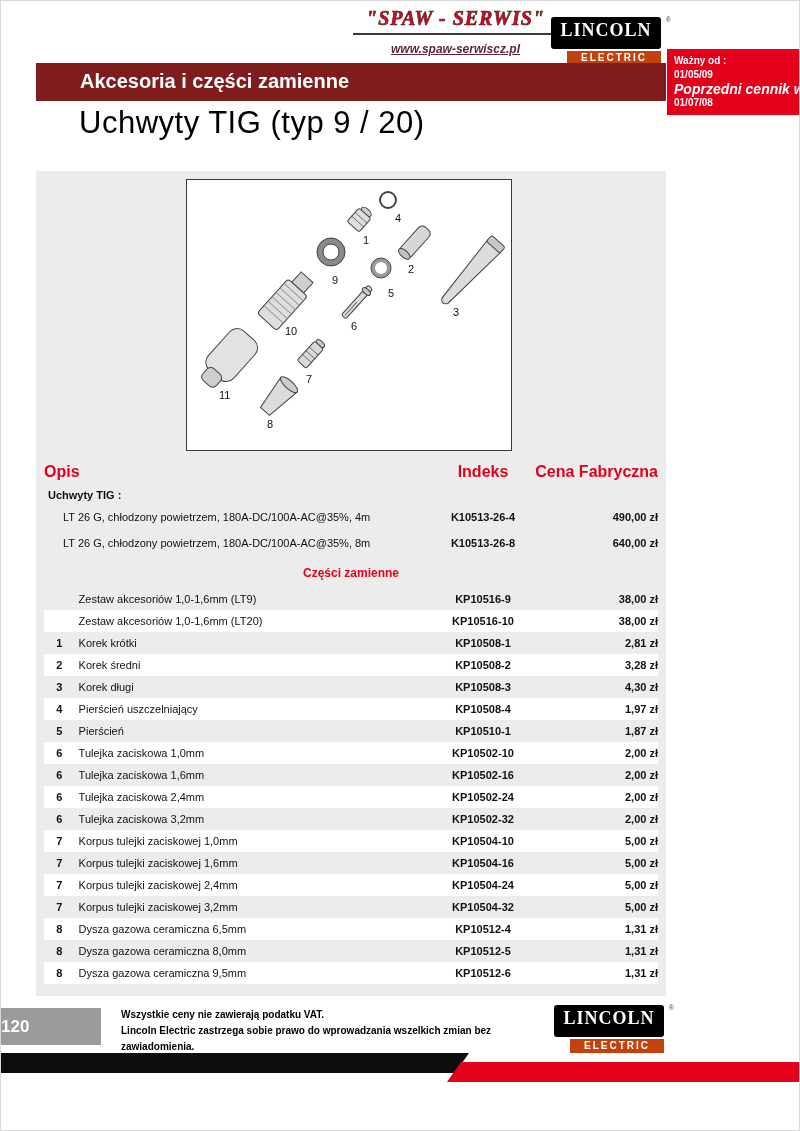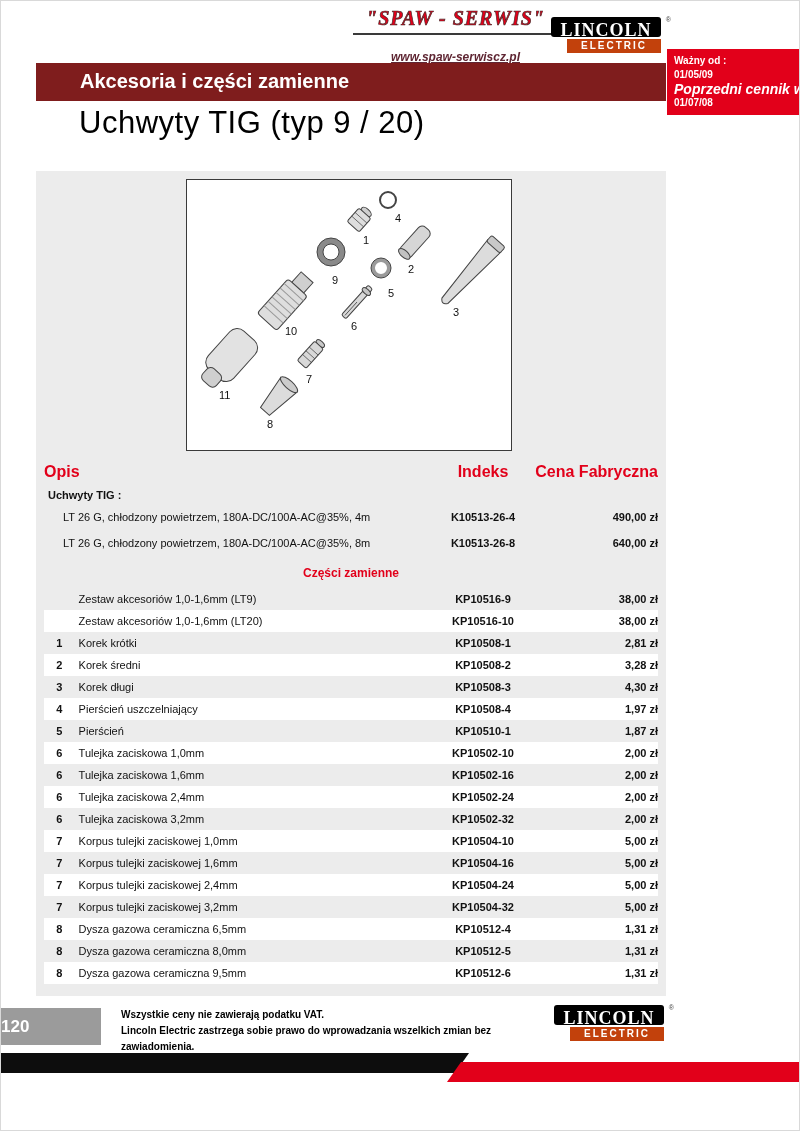--- a/index.html
+++ b/index.html
@@ -5,27 +5,27 @@
   html,body { margin:0; padding:0; background:#fff; }
   .page { position:relative; width:800px; height:1131px; background:#fff;
           border:1px solid #d9d9d9; box-sizing:border-box; overflow:hidden;
           font-family:"Liberation Sans", sans-serif; color:#111; }
 
   
   .spaw-logo { position:absolute; top:6px; left:352px; width:205px; text-align:center; }
   .spaw-text { font-family:"Liberation Serif", serif; font-style:italic; font-weight:bold;
                font-size:20px; color:#e2001a; -webkit-text-stroke:0.7px #4a2a2a;
                letter-spacing:1px; padding-bottom:3px; border-bottom:2px solid #3a3a3a; }
-  .spaw-site { margin-top:15px; font-style:italic; font-weight:bold; font-size:12px;
+  .spaw-site { margin-top:7px; font-style:italic; font-weight:bold; font-size:12px;
                color:#5f2633; text-decoration:underline; cursor:pointer; }
 
   .lincoln { position:absolute; width:110px; }
   .lincoln-top { top:16px; left:550px; }
   .lincoln-bottom { top:1004px; left:553px; }
-  .lincoln-black { height:20px; background:#000; color:#fff; border-radius:3px;
+  .lincoln-black { height:32px; background:#000; color:#fff; border-radius:3px;
                    text-align:center; line-height:27px; font-family:"Liberation Serif", serif;
                    font-weight:bold; font-size:18px; letter-spacing:1px; }
   .lincoln-reg { position:absolute; top:-1px; right:-10px; font-size:7px; color:#444; }
   .lincoln-red { width:94px; height:14px; margin:2px 0 0 auto; background:#c2410c;
                  color:#fff; font-size:10px; font-weight:bold; letter-spacing:2px;
                  text-align:center; line-height:14px; }
 
   .dates { position:absolute; top:48px; left:666px; right:0; height:66px;
            background:#e2001a; color:#fff; font-weight:bold; text-align:left;
            padding:5px 7px; box-sizing:border-box; font-size:10px; line-height:14px; }

